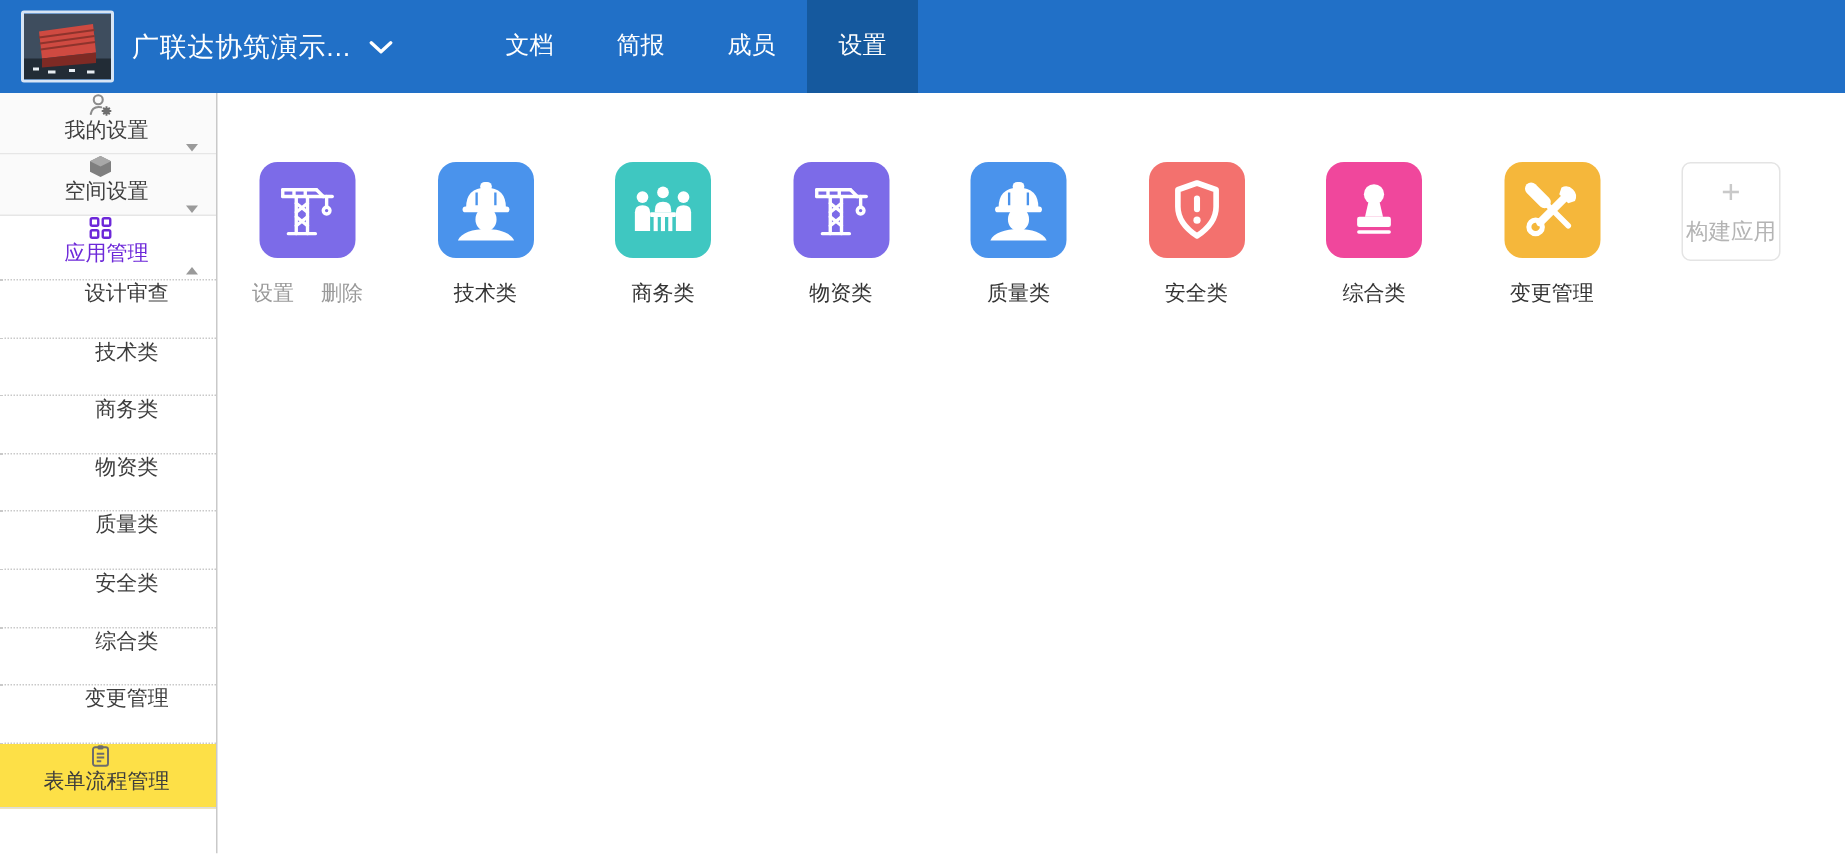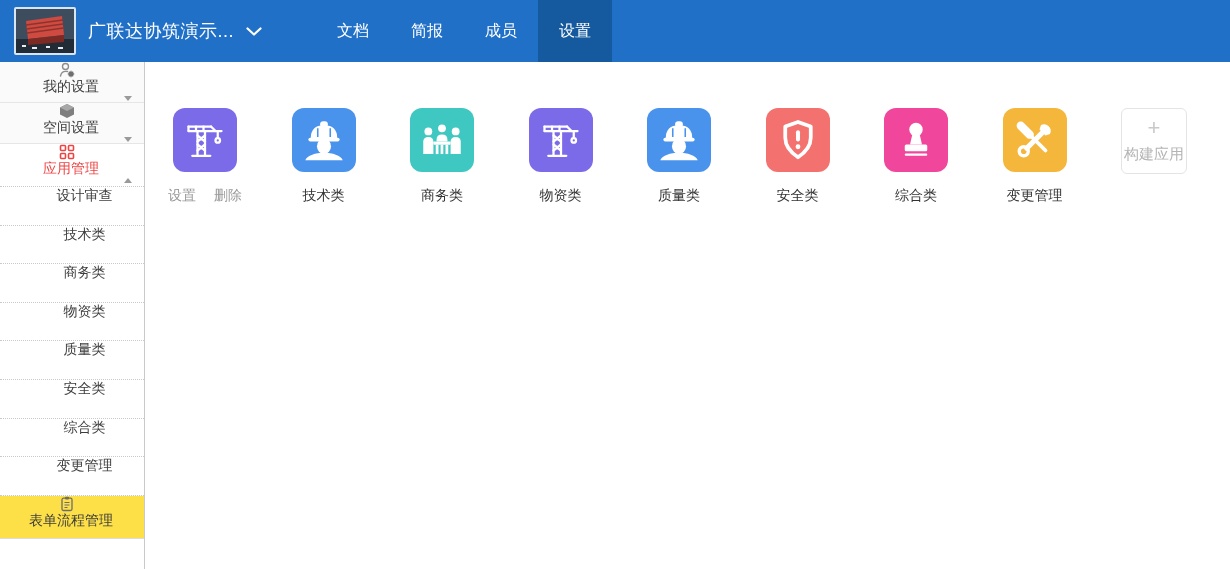--- a/index.html
+++ b/index.html
@@ -106,21 +106,21 @@
 
     <div class="side-row side-section">
       <svg class="icon16" viewBox="0 0 16 16">
         <path d="M8 1 L15 4.5 V11.5 L8 15 L1 11.5 V4.5 Z" fill="#7f7f7f"></path>
         <path d="M8 1 L15 4.5 L8 8 L1 4.5 Z" fill="#a8a8a8"></path>
       </svg>
       <span>空间设置</span>
       <span class="caret caret-down"></span>
     </div>
 
-    <div class="side-row side-section selected" style="color: #ef4444;">
+    <div class="side-row side-section selected" style="color: #6d28d9;">
       <svg class="icon16" viewBox="0 0 16 16">
         <g fill="none" stroke="currentColor" stroke-width="1.6">
           <rect x="1.5" y="1.5" width="5" height="5" rx="1"></rect>
           <rect x="9.5" y="1.5" width="5" height="5" rx="1"></rect>
           <rect x="1.5" y="9.5" width="5" height="5" rx="1"></rect>
           <rect x="9.5" y="9.5" width="5" height="5" rx="1"></rect>
         </g>
       </svg>
       <span>应用管理</span>
       <span class="caret caret-up"></span>

